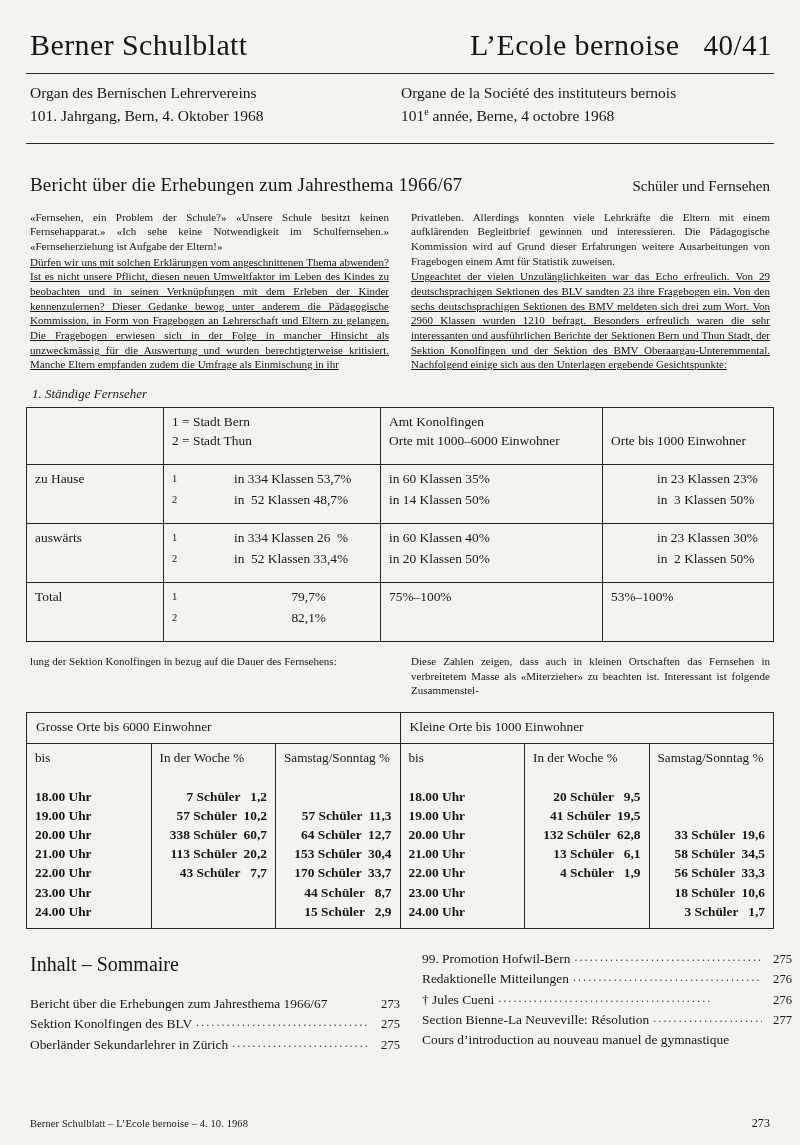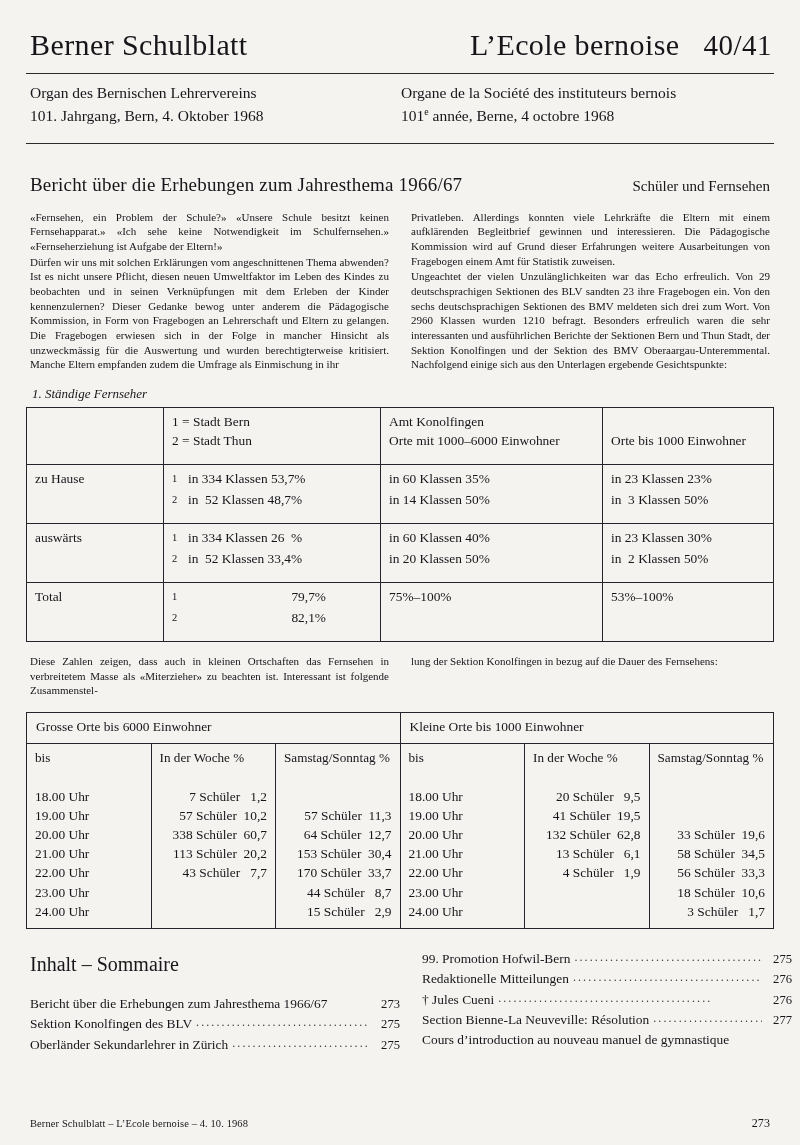--- a/index.html
+++ b/index.html
@@ -89,21 +89,21 @@
   }
   .col { width: 50%; }
   .col p {
     margin: 0 0 0 0;
     font-size: 11px;
     line-height: 1.335;
     text-align: justify;
     text-justify: inter-word;
     hyphens: manual;
   }
-  .col p + p { margin-top: 1px; }
+  .col p + p { margin-top: 1px; text-decoration: underline; }
 
   
   .tbl-caption {
     font-style: italic;
     font-size: 13px;
     margin: 14px 0 5px 6px;
   }
 
   
   table.grid {
@@ -126,34 +126,34 @@
   }
   .t1 .hd { height: 44px; }
   .t1 td.c0 { width: 120px; }
   .t1 td.c1 { width: 200px; }
   .t1 td.c2 { width: 205px; }
   .nbrd-b { border-bottom: 0 !important; }
   .nbrd-t { border-top: 0 !important; }
 
   .kv { display: flex; }
   .kv .idx { width: 16px; font-size: 10.5px; padding-top: 2px; }
-  .kv .txt { white-space: pre; }
+  .kv .txt { white-space: pre; margin-left: 46px; }
   .row2 > div + div { margin-top: 2px; }
 
   .num-right { text-align: right; padding-right: 46px; }
   .ctr { text-align: center; }
 
   
   .t2 { font-size: 13.4px; }
   .t2 .sub { font-size: 13.2px; }
   .t2 td { padding: 4px 7px 4px 9px; }
   .t2 .bis  { width: 88px; }
   .t2 .week { width: 148px; }
   .t2 .wend { width: 154px; }
-  .t2 .lines div { line-height: 1.43; white-space: pre; }
+  .t2 .lines div { line-height: 1.43; white-space: pre; font-weight: bold; }
   .t2 .lines.r div { text-align: right; }
   .t2 .cellpad { padding-top: 6px; padding-bottom: 7px; }
   .t2 .grpttl { padding: 5px 8px 6px 9px; }
 
   
   .inhalt-wrap {
     display: flex;
     gap: 22px;
     margin-top: 20px;
     padding: 0 4px;
@@ -325,24 +325,24 @@
           </div>
         </td>
         <td class="c2 ctr">75%–100%</td>
         <td class="ctr">53%–100%</td>
       </tr>
     </tbody>
   </table>
 
   <div class="cols" style="margin-top:12px">
     <div class="col">
+      <p style="text-align:left">lung der Sektion Konolfingen in bezug auf die Dauer des Fernsehens:</p>
+    </div>
+    <div class="col">
       <p>Diese Zahlen zeigen, dass auch in kleinen Ortschaften das Fernsehen in verbreitetem Masse als «Miterzieher» zu beachten ist. Interessant ist folgende Zusammenstel-</p>
-    </div>
-    <div class="col">
-      <p style="text-align:left">lung der Sektion Konolfingen in bezug auf die Dauer des Fernsehens:</p>
     </div>
   </div>
 
   <table class="grid t2" style="margin-top:14px">
     <tbody>
       <tr>
         <td colspan="3" class="grpttl">Grosse Orte bis 6000 Einwohner</td>
         <td colspan="3" class="grpttl">Kleine Orte bis 1000 Einwohner</td>
       </tr>
       <tr>

